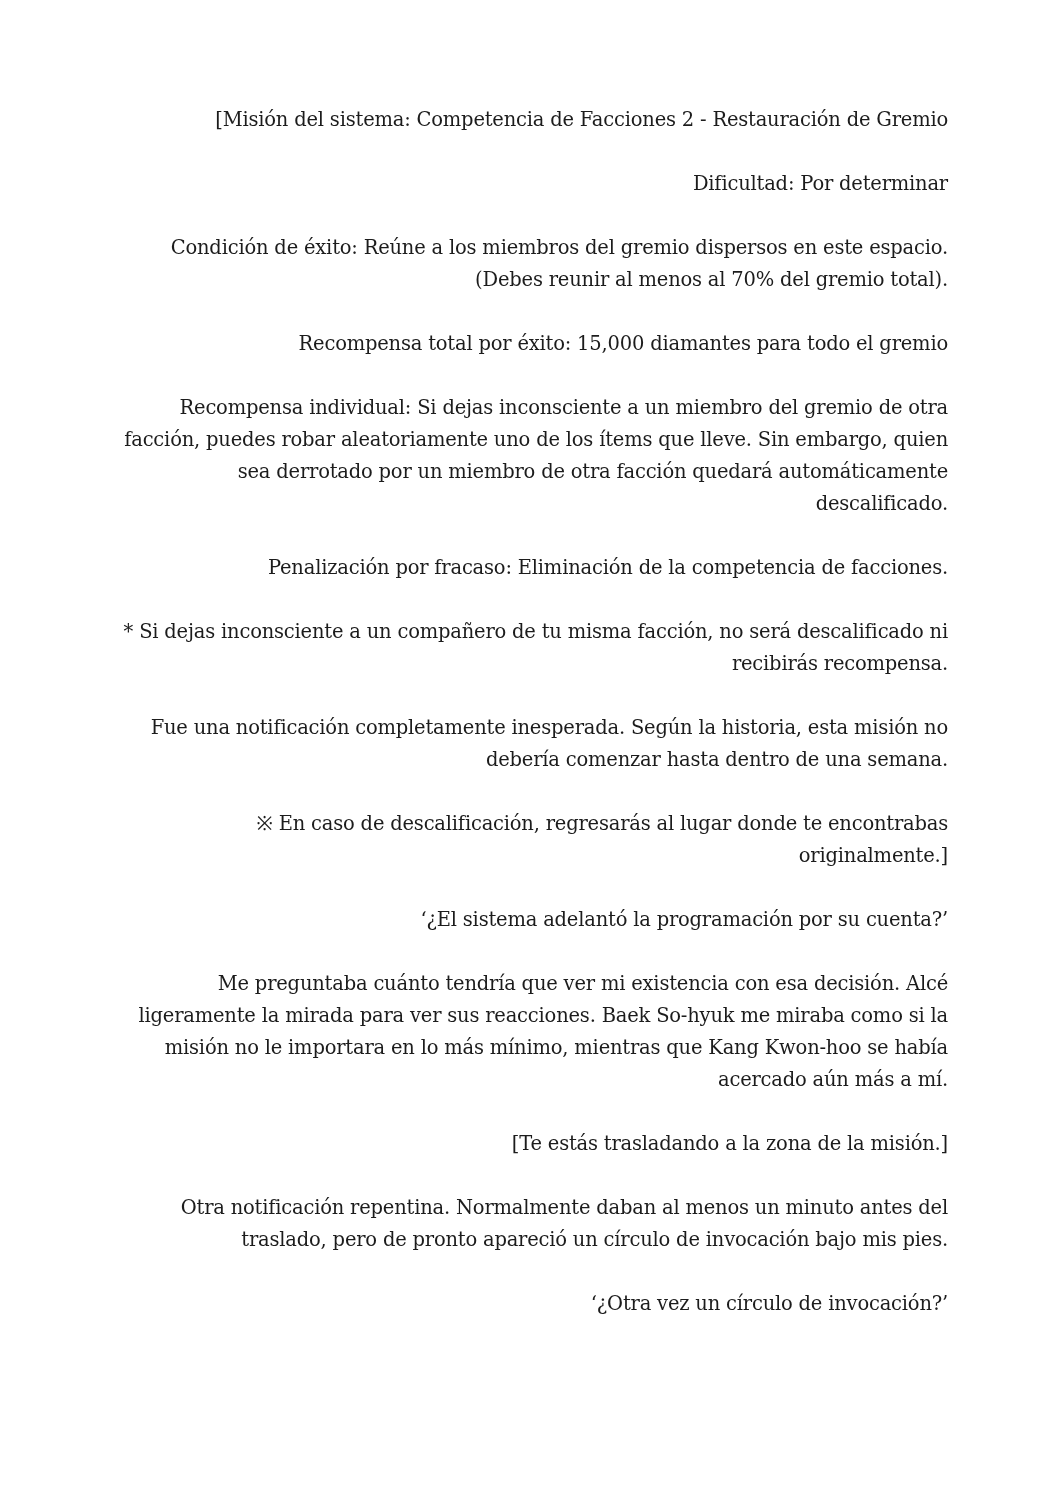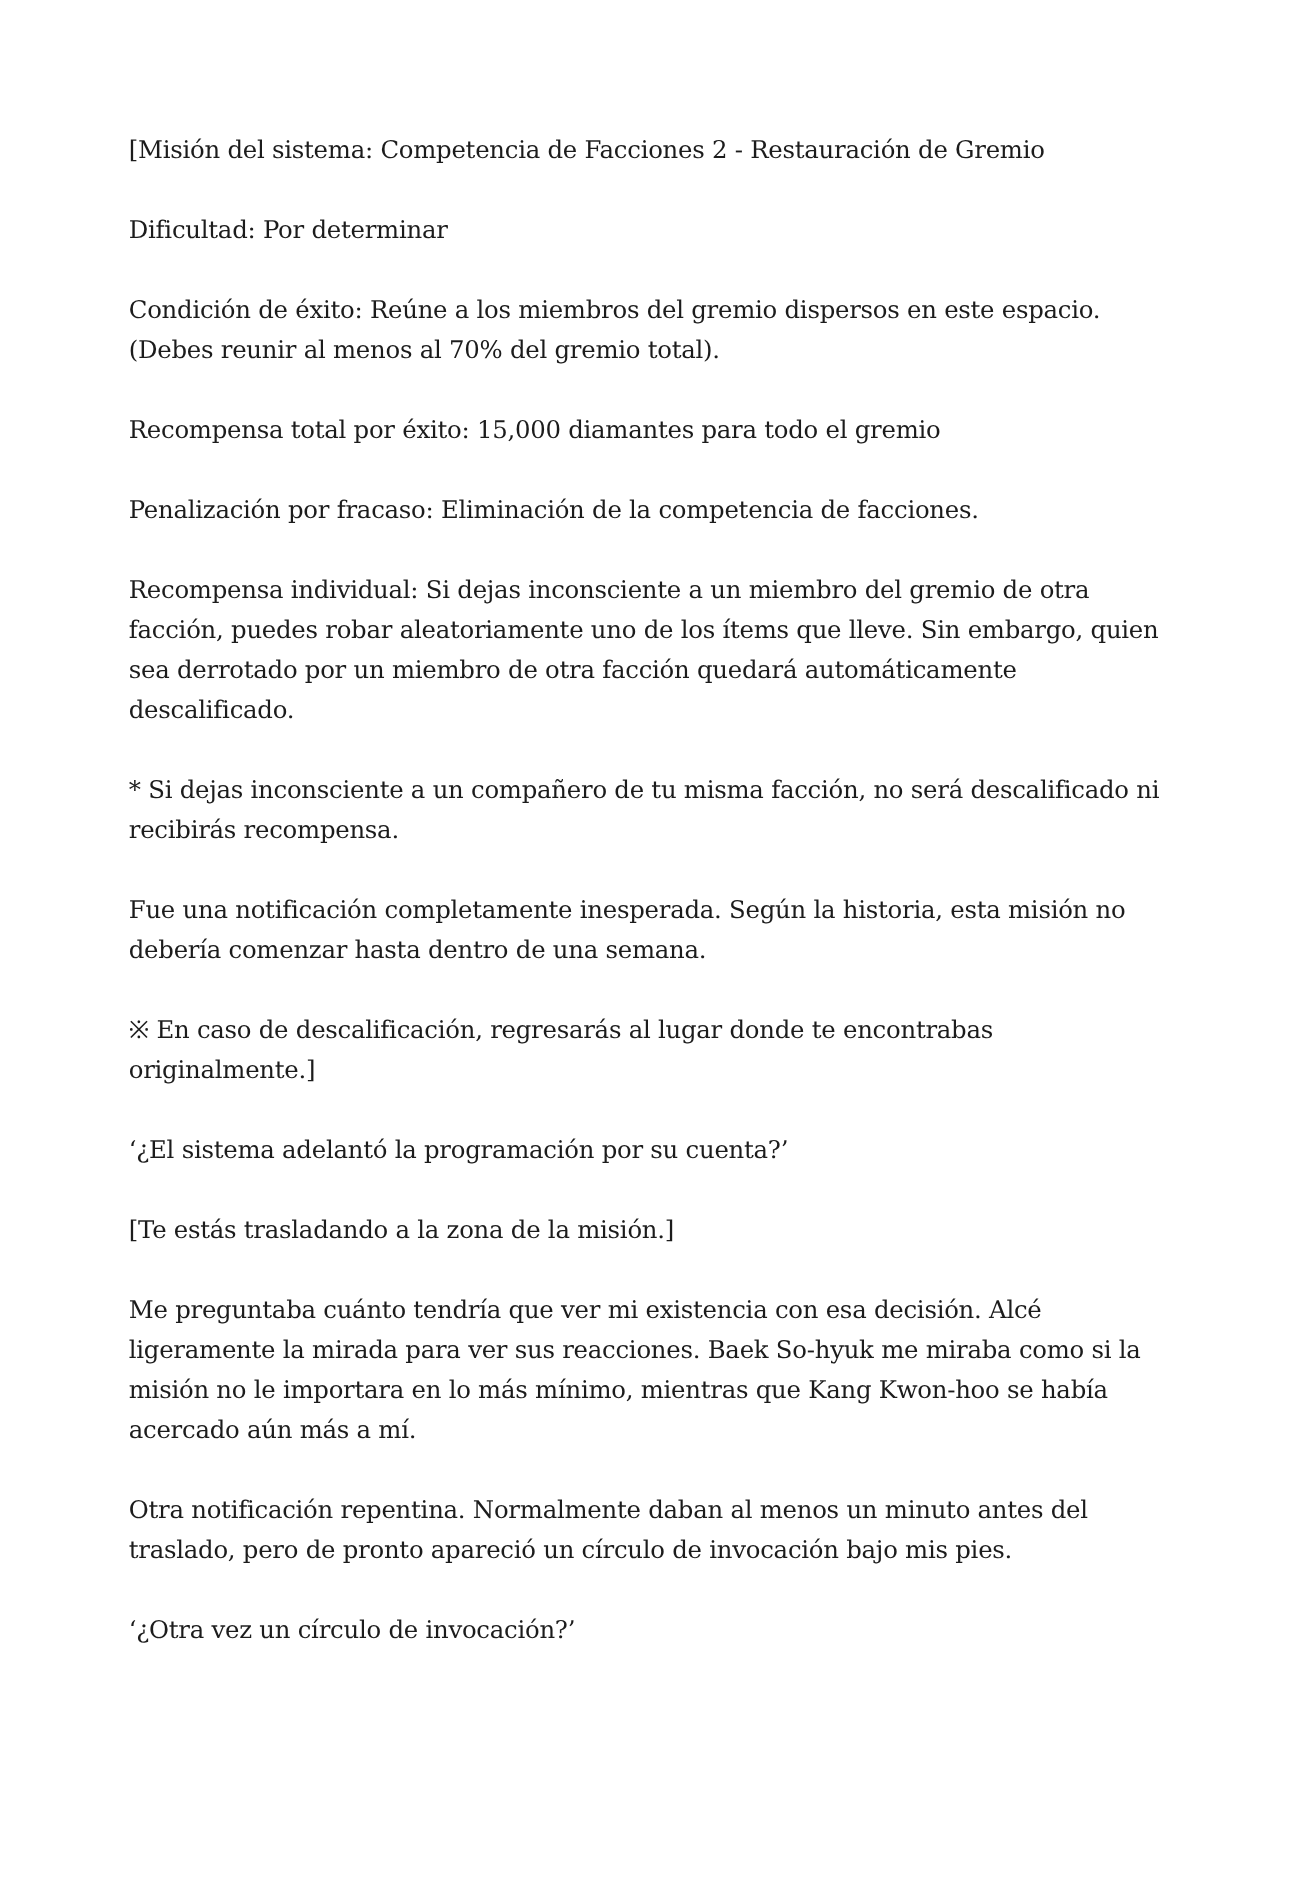--- a/index.html
+++ b/index.html
@@ -20,35 +20,35 @@
     background: #ffffff;
     font-family: "DejaVu Serif", "Liberation Serif", serif;
     font-size: 19.5px;
     line-height: 32px;
     letter-spacing: -0.2px;
     color: #1c1c1c;
   }
   .para {
     margin: 0 0 32px 0;
     max-width: 845px;
-    text-align: left;
+    text-align: right;
     white-space: normal;
   }
 </style>
 </head>
 <body>
 
 <main class="page">
     <p class="para">[Misión del sistema: Competencia de Facciones 2 - Restauración de Gremio</p>
     <p class="para">Dificultad: Por determinar</p>
     <p class="para">Condición de éxito: Reúne a los miembros del gremio dispersos en este espacio. (Debes reunir al menos al 70% del gremio total).</p>
     <p class="para">Recompensa total por éxito: 15,000 diamantes para todo el gremio</p>
+    <p class="para">Recompensa individual: Si dejas inconsciente a un miembro del gremio de otra facción, puedes robar aleatoriamente uno de los ítems que lleve. Sin embargo, quien sea derrotado por un miembro de otra facción quedará automáticamente descalificado.</p>
     <p class="para">Penalización por fracaso: Eliminación de la competencia de facciones.</p>
-    <p class="para">Recompensa individual: Si dejas inconsciente a un miembro del gremio de otra facción, puedes robar aleatoriamente uno de los ítems que lleve. Sin embargo, quien sea derrotado por un miembro de otra facción quedará automáticamente descalificado.</p>
     <p class="para">* Si dejas inconsciente a un compañero de tu misma facción, no será descalificado ni recibirás recompensa.</p>
     <p class="para">Fue una notificación completamente inesperada. Según la historia, esta misión no debería comenzar hasta dentro de una semana.</p>
     <p class="para">※ En caso de descalificación, regresarás al lugar donde te encontrabas originalmente.]</p>
     <p class="para">‘¿El sistema adelantó la programación por su cuenta?’</p>
+    <p class="para">Me preguntaba cuánto tendría que ver mi existencia con esa decisión. Alcé ligeramente la mirada para ver sus reacciones. Baek So-hyuk me miraba como si la misión no le importara en lo más mínimo, mientras que Kang Kwon-hoo se había acercado aún más a mí.</p>
     <p class="para">[Te estás trasladando a la zona de la misión.]</p>
-    <p class="para">Me preguntaba cuánto tendría que ver mi existencia con esa decisión. Alcé ligeramente la mirada para ver sus reacciones. Baek So-hyuk me miraba como si la misión no le importara en lo más mínimo, mientras que Kang Kwon-hoo se había acercado aún más a mí.</p>
     <p class="para">Otra notificación repentina. Normalmente daban al menos un minuto antes del traslado, pero de pronto apareció un círculo de invocación bajo mis pies.</p>
     <p class="para">‘¿Otra vez un círculo de invocación?’</p>
   </main>
 
 </body></html>

